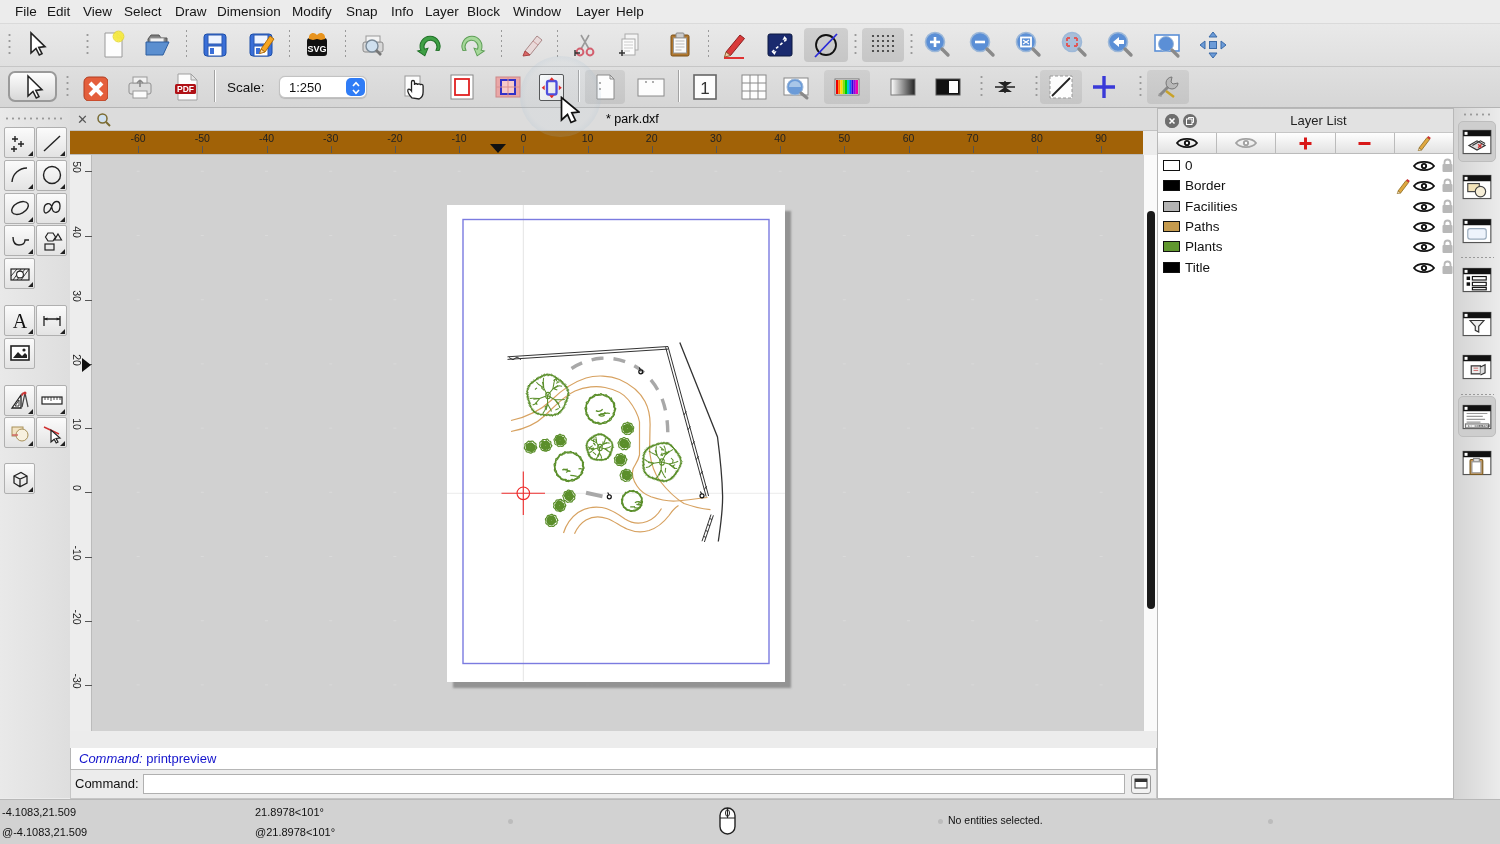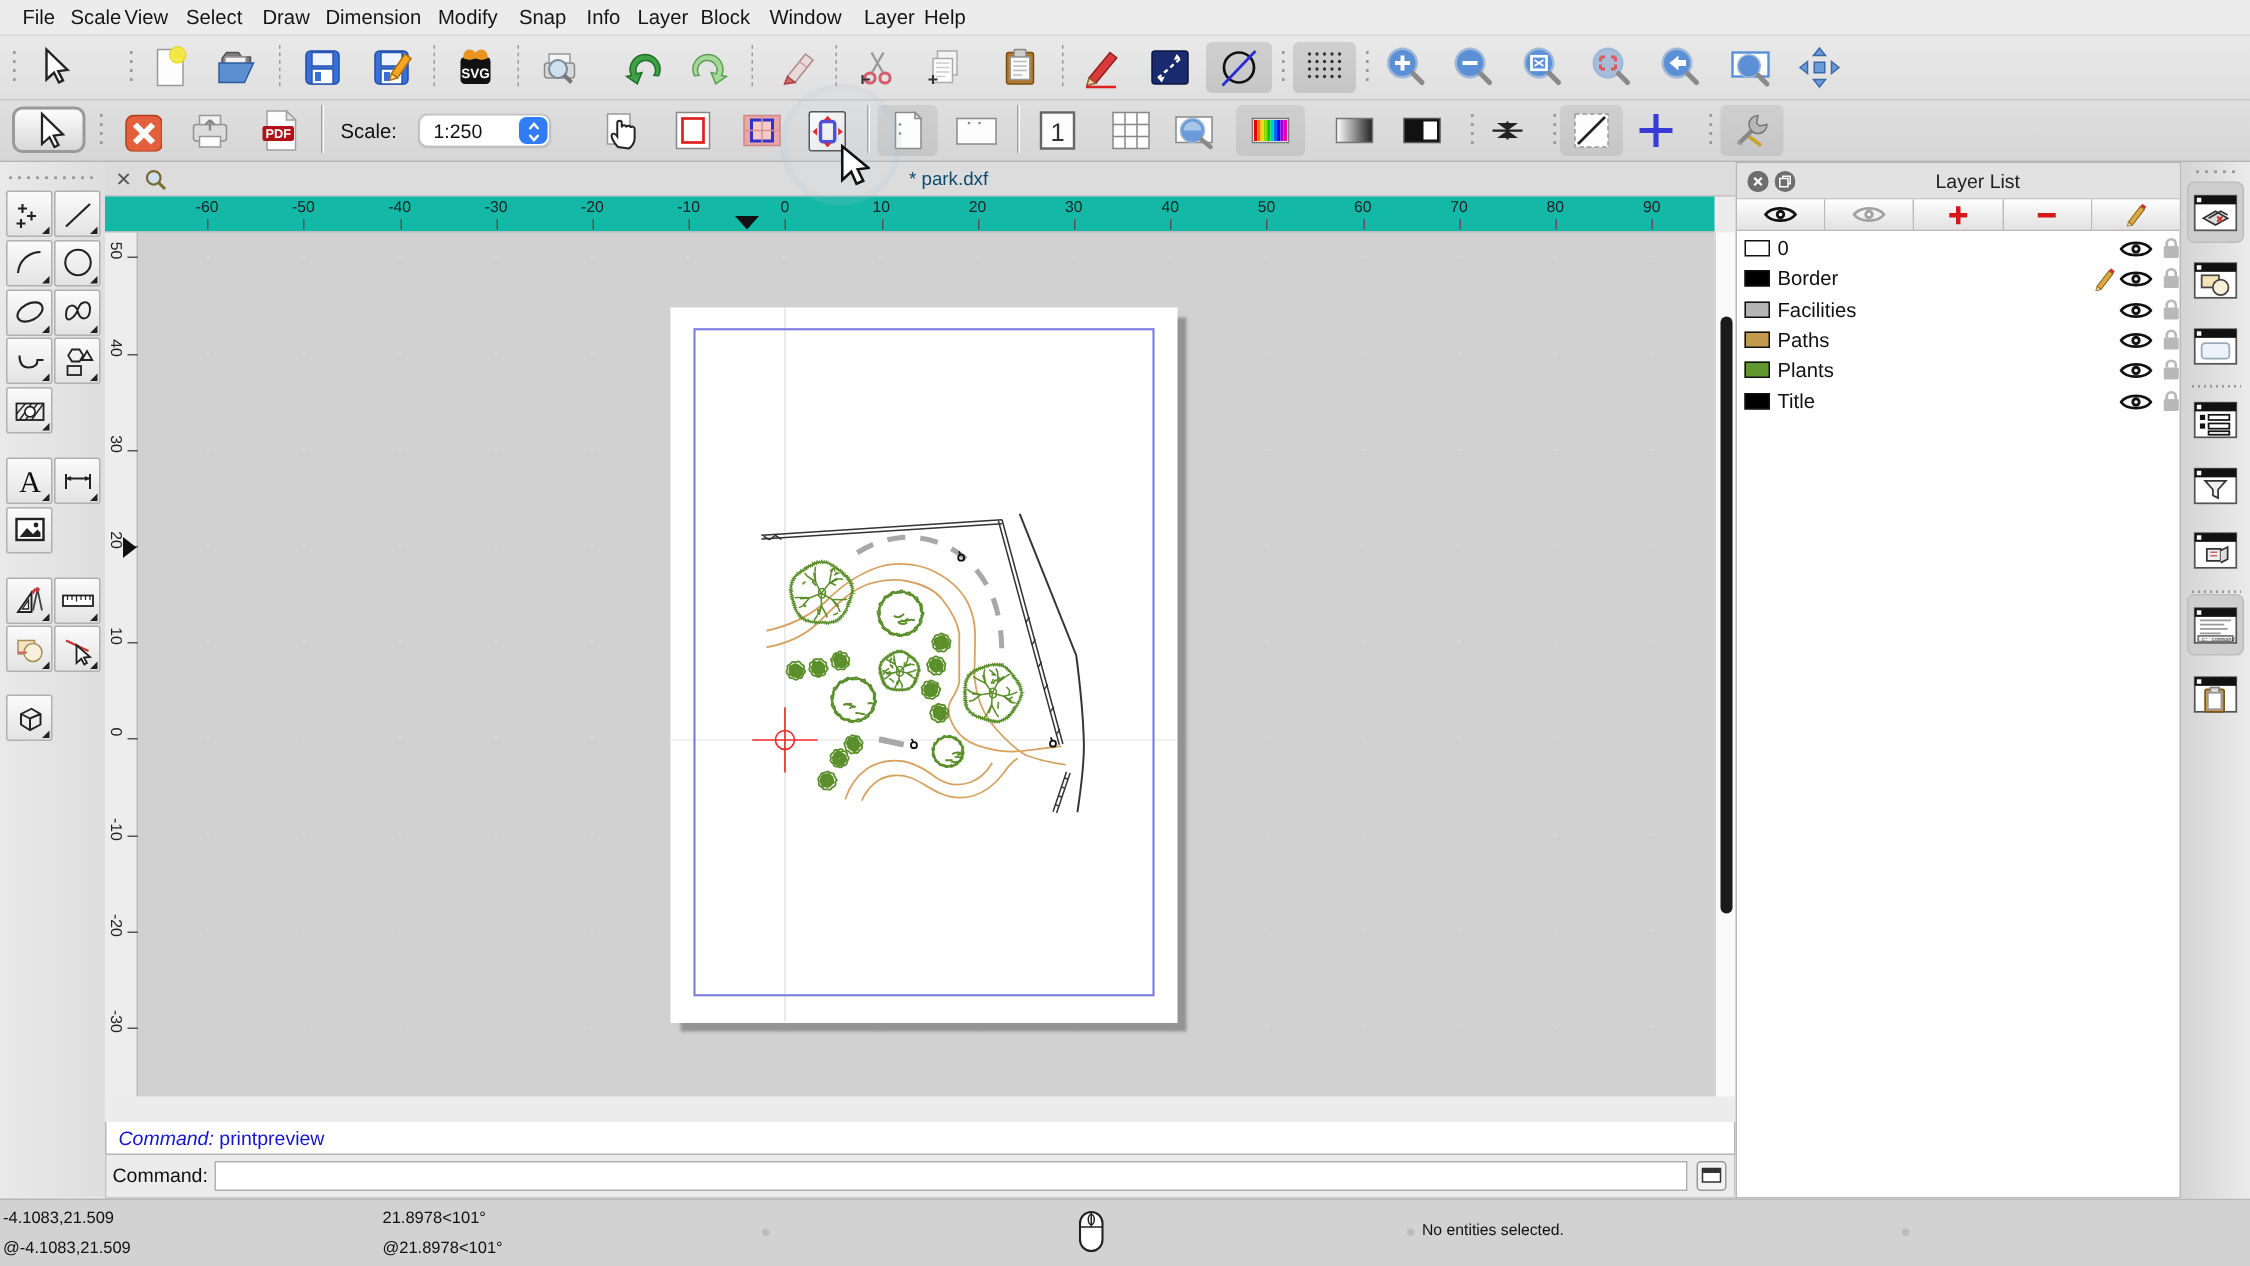--- a/index.html
+++ b/index.html
@@ -12,21 +12,21 @@
 .whitebtn {background:linear-gradient(135deg,#ffffff,#e6e6e6);border:1.5px solid #4a4a4a;border-radius:2px;}
 .selbtn {background:linear-gradient(#fdfdfd,#d8d8d8);border:2px solid #9a9a9a;border-radius:7px;}
 .vdots {position:absolute;width:3px;height:26px;background-image:radial-gradient(circle,#9a9a9a 1px,transparent 1.2px);background-size:3px 6px;}
 .vsep {position:absolute;width:1px;height:30px;background-image:linear-gradient(#9a9a9a 50%,transparent 50%);background-size:1px 5px;}
 .vline {position:absolute;width:2px;height:32px;background:#fdfdfd;border-left:1px solid #a2a2a2;}
 #tabbar {position:absolute;left:0;top:108px;width:1500px;height:23px;background:#dcdcdc;border-bottom:1px solid #c2c2c2;}
 #palette {position:absolute;left:0;top:108px;width:70px;height:690px;background:linear-gradient(90deg,#e9e9e9,#dedede);}
 .pbtn {position:absolute;width:31px;height:31px;background:linear-gradient(#fbfbfb,#e3e3e3);border:1px solid #b0b0b0;border-radius:2px;display:flex;align-items:center;justify-content:center;}
 .ptri {position:absolute;right:1px;bottom:1px;width:0;height:0;border-left:5px solid transparent;border-bottom:5px solid #222;}
 .hdots {position:absolute;width:30px;height:3px;background-image:radial-gradient(circle,#9a9a9a 1px,transparent 1.2px);background-size:6px 3px;}
-#hruler {position:absolute;left:70px;top:131px;width:1073px;height:24px;background:#14b8a6;border-bottom:1px solid #bbb;}
+#hruler {position:absolute;left:70px;top:131px;width:1073px;height:24px;background:#a16207;border-bottom:1px solid #bbb;}
 .hlab {position:absolute;top:1px;width:40px;text-align:center;font-size:10.5px;color:#222;}
 .htick {position:absolute;top:15px;width:1px;height:7px;background:#555;}
 #vruler {position:absolute;left:70px;top:155px;width:22px;height:576px;background:#ededed;border-right:1px solid #bbb;}
 .vlab {position:absolute;left:1px;width:12px;height:20px;font-size:10.5px;color:#222;}
 .vlab span {display:block;transform:rotate(90deg);transform-origin:center;width:20px;text-align:center;margin-left:-4px;}
 .vtick {position:absolute;left:15px;width:7px;height:1px;background:#555;}
 #canvas {position:absolute;left:92px;top:155px;width:1051px;height:576px;background:#d1d1d1;overflow:hidden;}
 #paper {position:absolute;left:355px;top:50px;width:338px;height:476.5px;background:#fff;box-shadow:6px 6px 2px rgba(108,108,108,0.62);}
 #vscroll {position:absolute;left:1143px;top:155px;width:14px;height:576px;background:#fafafa;border-left:1px solid #d0d0d0;}
 #vthumb {position:absolute;left:2.5px;top:56px;width:8px;height:398px;background:#1a1a1a;border-radius:5px;}
@@ -53,21 +53,21 @@
 .dbtn {position:absolute;left:8px;width:30px;height:30px;display:flex;align-items:center;justify-content:center;}
 .dsel {position:absolute;left:4px;width:38px;height:41px;background:#cecece;border-radius:5px;border:1px solid #bdbdbd;}
 .ddots {position:absolute;left:6px;width:34px;height:3px;background-image:radial-gradient(circle,#999 0.8px,transparent 1px);background-size:4px 3px;}
 #halo {position:absolute;left:520px;top:56px;width:81px;height:81px;border-radius:50%;background:radial-gradient(circle,rgba(195,214,230,0.10) 60%,rgba(150,180,205,0.22) 78%,rgba(118,155,192,0.40) 88%,rgba(140,172,200,0.20) 94%,rgba(160,190,220,0) 99%);}
 </style></head>
 <body>
 <div id="stage">
 
 <div id="menubar">
 <span style="left:15px">File</span>
-      <span style="left:47px">Scale</span>
+      <span style="left:47px">Edit</span>
       <span style="left:83px">View</span>
 <span style="left:124px">Select</span>
       <span style="left:175px">Draw</span>
       <span style="left:217px">Dimension</span>
 <span style="left:292px">Modify</span>
       <span style="left:346px">Snap</span>
       <span style="left:391px">Info</span>
 <span style="left:425px">Layer</span>
       <span style="left:467px">Block</span>
       <span style="left:513px">Window</span>
@@ -449,21 +449,21 @@
         </svg>
       </div>
 </div>
 
 <div id="tabbar">
 <span style="position:absolute;left:77px;top:4px;font-size:13px;color:#555">✕</span>
 <svg width="15" height="15" style="position:absolute;left:96px;top:4px" viewBox="0 0 15 15">
         <circle cx="6.5" cy="6.5" r="4.5" fill="#cfe0ef" stroke="#7a6a30" stroke-width="1.5"></circle>
         <path d="M10,10 l4,4" stroke="#7a6a30" stroke-width="2"></path>
       </svg>
-<span style="position:absolute;left:606px;top:4px;font-size:12.5px;color:#0c4a6e">* park.dxf</span>
+<span style="position:absolute;left:606px;top:4px;font-size:12.5px;color:#000000">* park.dxf</span>
 </div>
 
 <div id="palette">
 <div class="hdots" style="left:4px;top:9px;width:60px"></div>
 <div class="pbtn" style="left:4px;top:19.0px">
         <svg width="24" height="24" viewBox="0 0 24 24" style="">
           <path d="M7,5 v6 M4,8 h6 M13,10 v6 M10,13 h6 M6,15 v6 M3,18 h6" stroke="#222" stroke-width="1.4"></path>
         </svg>
         <span class="ptri"></span>
       </div>

